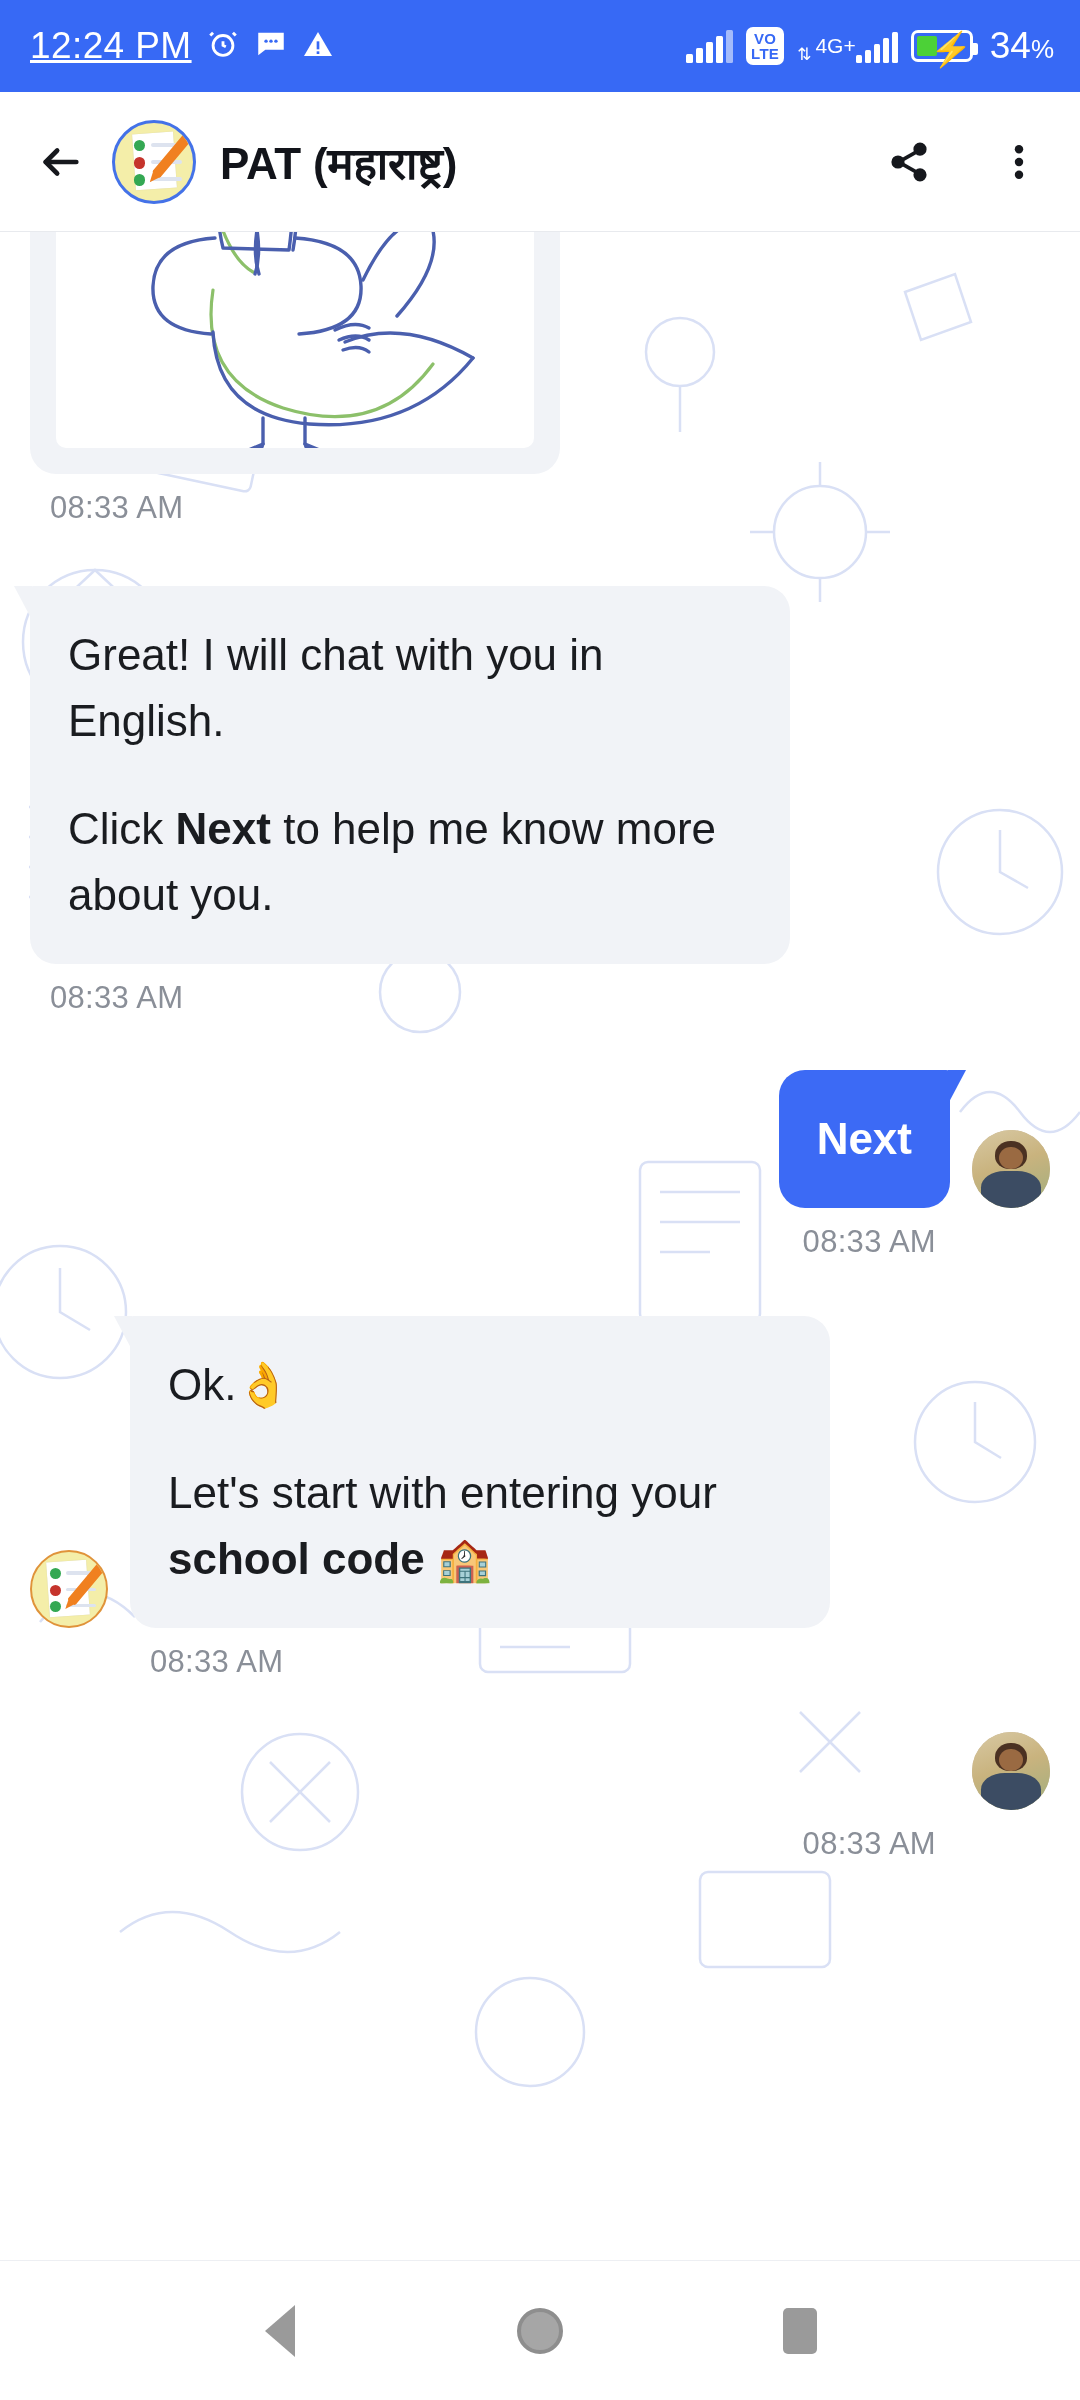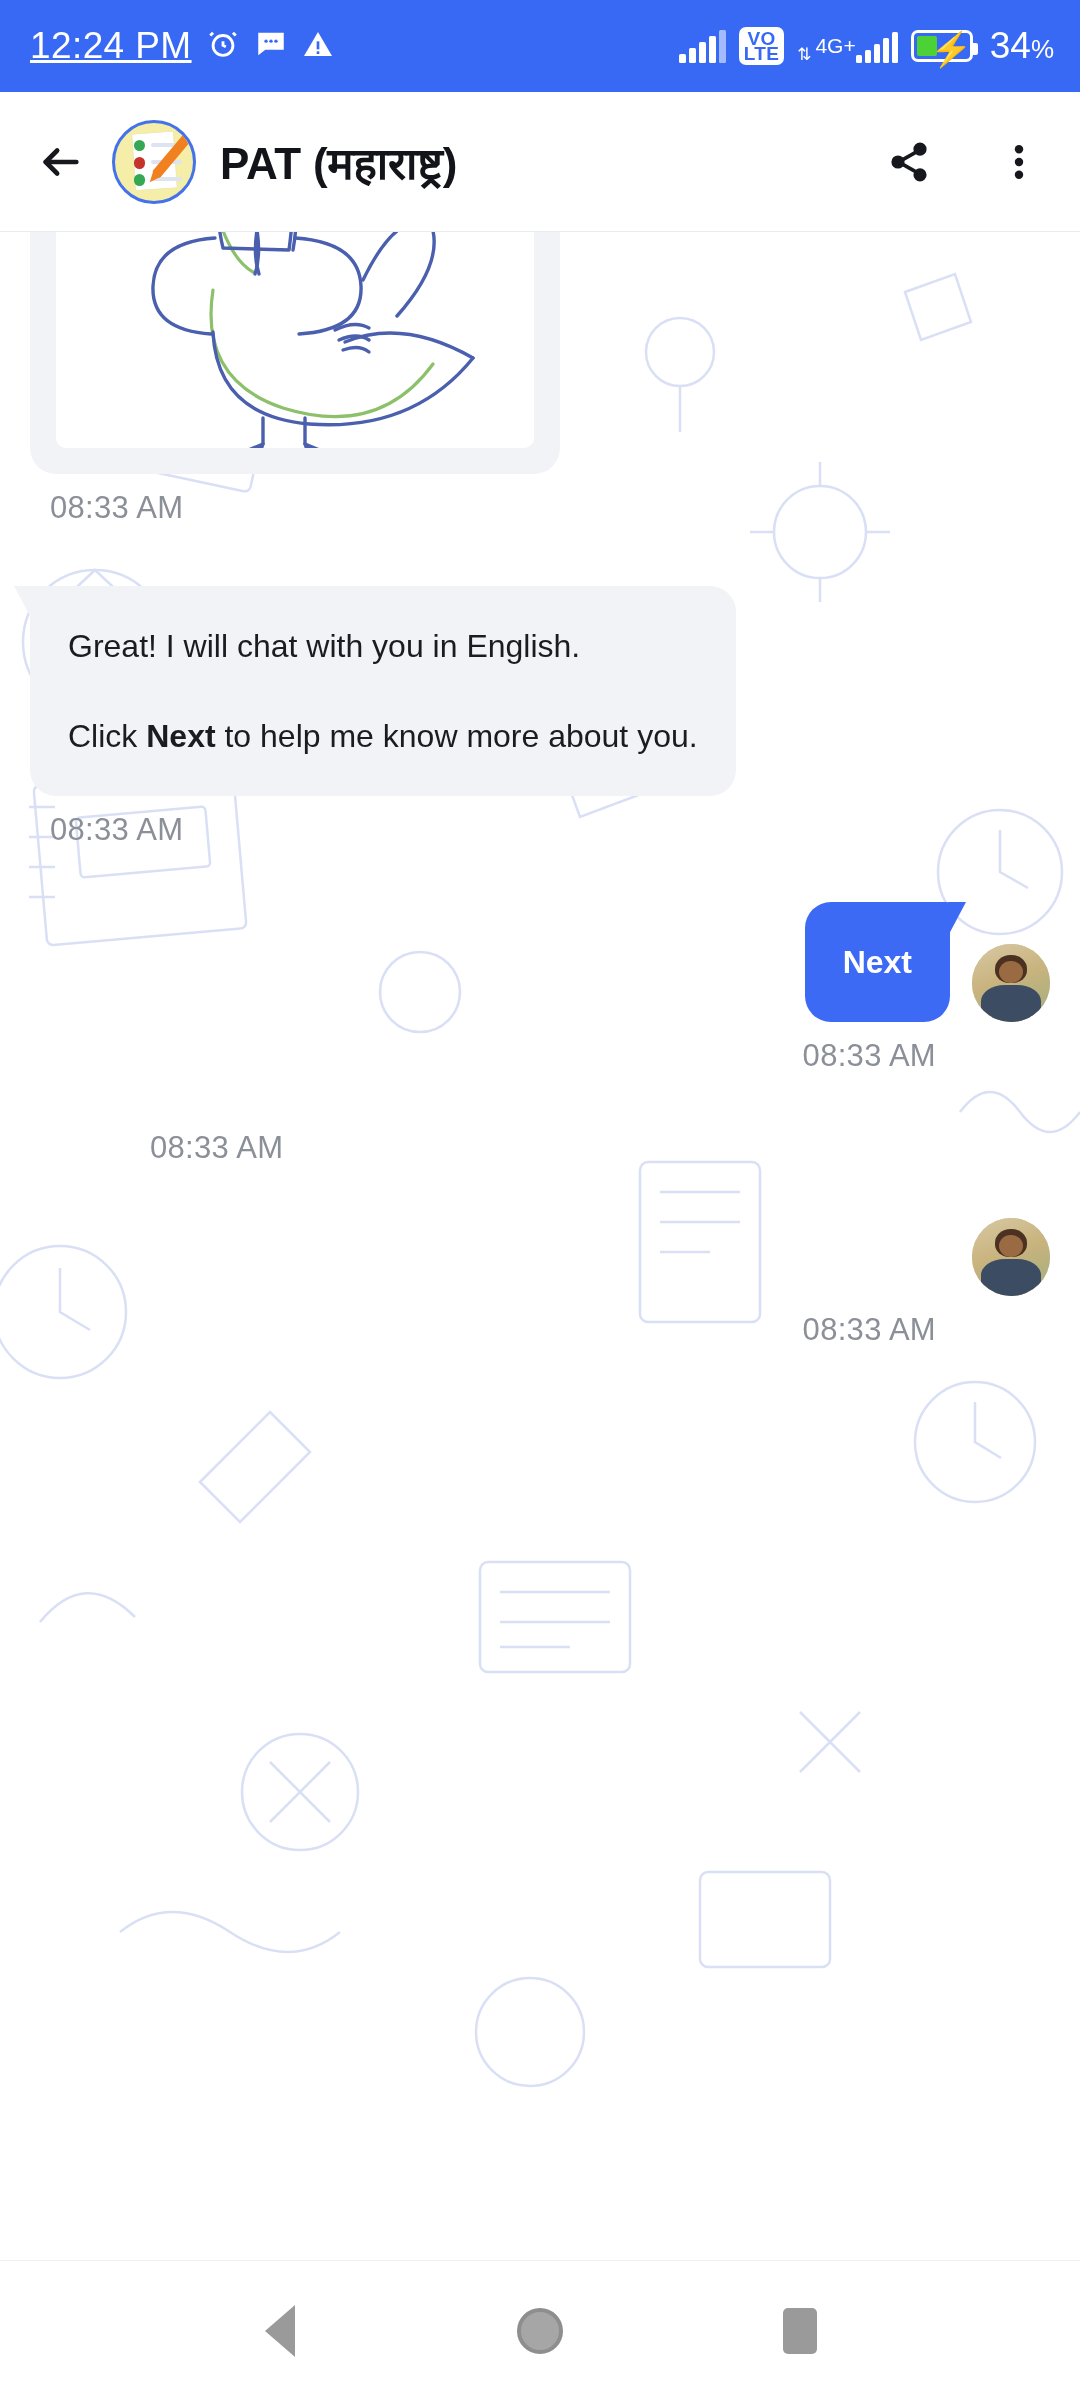--- a/index.html
+++ b/index.html
@@ -33,21 +33,21 @@
   .bars i:nth-child(5){ height:33px; opacity:.55; }
   .bars.small i{ width:6px; }
   .bars.small i:nth-child(1){ height:8px;}
   .bars.small i:nth-child(2){ height:13px;}
   .bars.small i:nth-child(3){ height:19px;}
   .bars.small i:nth-child(4){ height:25px;}
   .bars.small i:nth-child(5){ height:31px; opacity:1;}
 
   .volte{
     background:#fff; color:#3769F5; border-radius:7px;
-    font-size:19px; line-height:15px; font-weight:700; text-align:center;
+    font-size:15px; line-height:15px; font-weight:700; text-align:center;
     padding:4px 5px; letter-spacing:.3px;
   }
   .net-wrap{ display:flex; align-items:flex-end; gap:4px; }
   .net-g{ display:flex; flex-direction:row; align-items:center; }
   .net-g .lab{ font-size:21px; line-height:21px; margin-bottom:2px; }
   .updown{ font-size:17px; line-height:17px; }
 
   .battery{
     position:relative; width:62px; height:32px; border:3px solid #fff;
     border-radius:7px; display:flex; align-items:center; padding:3px;
@@ -113,21 +113,21 @@
   .side-avatar.user{ background:#C9B89A; }
 
   
   .user-photo{ position:absolute; inset:0; background:linear-gradient(160deg,#D8C9A4 0%,#C9B37E 45%,#9FAE7E 100%); }
   .up-head{ position:absolute; left:30%; top:14%; width:40%; height:36%; background:#4B3122; border-radius:50% 50% 45% 45%; }
   .up-face{ position:absolute; left:35%; top:22%; width:30%; height:28%; background:#9A6A42; border-radius:50%; }
   .up-body{ position:absolute; left:12%; top:52%; width:76%; height:52%; background:#3C4C63; border-radius:40% 40% 0 0; }
 
   .bubble{
     max-width:760px; border-radius:26px; position:relative;
-    padding:36px 38px; font-size:32px; line-height:1.5; color:#1A1C20;
+    padding:36px 38px; font-size:44px; line-height:1.5; color:#1A1C20;
   }
   .bubble.in{ background:#F1F3F7; border-top-left-radius:4px; }
   .bubble.out{ background:#3C6AF5; color:#fff; border-top-right-radius:4px; font-weight:700; }
   .bubble.out.plain{ font-weight:400; }
   .bubble.in::before{
     content:""; position:absolute; left:-16px; top:0; width:18px; height:34px;
     background:#F1F3F7; clip-path:polygon(100% 0, 100% 100%, 0 0);
   }
   .bubble.out::after{
     content:""; position:absolute; right:-16px; top:0; width:18px; height:34px;
@@ -391,20 +391,37 @@
             <span class="user-photo"></span>
               <span class="up-head"></span>
               <span class="up-face"></span>
               <span class="up-body"></span>
           </div>
         </div>
         <div class="ts out">08:33 AM</div>
       </div>
 
       <div class="msg-block" style="margin-top:56px;">
+        <div class="row in">
+          <div class="side-avatar bot" style="margin-right:22px;position:relative;">
+            <span class="bot-sheet" style="left:22%;top:12%;width:54%;height:74%;"></span>
+            <span class="bot-dot" style="top:22%;background:#34A853;"></span>
+            <span class="bot-dot" style="top:44%;background:#C5342C;"></span>
+            <span class="bot-dot" style="top:66%;background:#34A853;"></span>
+            <span class="bot-line" style="top:26%;"></span>
+            <span class="bot-line" style="top:48%;"></span>
+            <span class="bot-line" style="top:70%;"></span>
+            <span class="bot-pencil"></span>
+          </div>
+          <div class="bubble in" style="max-width:700px;">
+            <span>Ok.👌</span>
+            <span class="spacer"></span>
+            <span>Let's start with entering your </span><b>school code</b><span> 🏫</span>
+          </div>
+        </div>
         <div class="ts in" style="margin-left:120px;">08:33 AM</div>
       </div>
 
       <div class="msg-block" style="margin-top:52px;">
         <div class="row out">
           <div class="side-avatar user" style="margin-left:22px;">
             <span class="user-photo"></span>
               <span class="up-head"></span>
               <span class="up-face"></span>
               <span class="up-body"></span>

